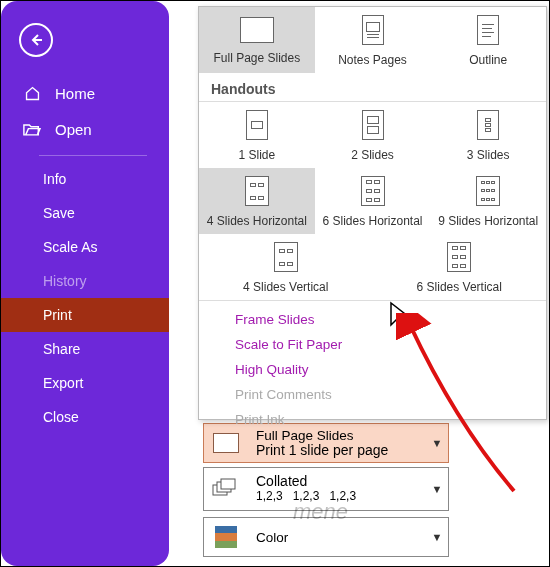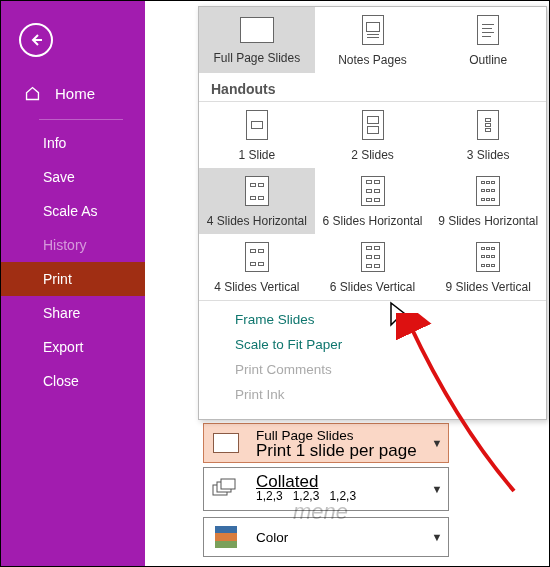--- a/index.html
+++ b/index.html
@@ -1,17 +1,17 @@
 <!DOCTYPE html>
 <html><head>
 <meta charset="utf-8">
 <style>
   *{box-sizing:border-box;margin:0;padding:0;font-family:"Segoe UI",Arial,sans-serif;}
   body{width:550px;height:567px;overflow:hidden;border:1px solid #000;position:relative;background:#fff;}
-  .sidebar{position:absolute;left:0;top:0;width:144px;height:100%;background:#a21caf;color:#fff;padding-top:14px;}
+  .sidebar{position:absolute;left:0;top:0;width:168px;height:100%;background:#6d28d9;color:#fff;padding-top:14px;border-radius:16px;}
   .back{width:34px;height:34px;border:2px solid #fff;border-radius:50%;margin:8px 0 18px 18px;display:flex;align-items:center;justify-content:center;}
   .back svg{stroke:#fff;}
   .side-item{display:flex;align-items:center;height:36px;padding-left:22px;font-size:15px;cursor:pointer;}
   .side-item .ico{width:18px;height:18px;margin-right:14px;display:flex;align-items:center;justify-content:center;}
   .side-sep{height:1px;background:rgba(255,255,255,0.3);margin:8px 22px 6px 38px;}
   .side-sub{padding-left:42px;font-size:14px;height:34px;display:flex;align-items:center;cursor:pointer;}
   .side-sub.faded{color:rgba(255,255,255,0.55);text-align:center;}
   .side-sub.active{background:#A02E13;text-align:center;}
   .main{position:absolute;left:168px;top:0;right:0;bottom:0;background:#fff;}
   
@@ -24,21 +24,21 @@
   .dd3{top:516px;}
   
   .popup{position:absolute;left:197px;top:5px;width:349px;height:414px;border:1px solid #bbb;background:#fff;box-shadow:2px 2px 6px rgba(0,0,0,0.2);}
   .group-h{font-weight:600;font-size:14px;color:#555;padding:8px 12px 4px;border-bottom:1px solid #ddd;}
   .grid3{display:flex;}
   .cell{flex:1;display:flex;flex-direction:column;align-items:center;justify-content:center;padding:8px 2px 6px;font-size:12px;color:#333;cursor:pointer;}
   .cell .cicon{width:34px;height:26px;border:1px solid #666;background:#fff;margin-bottom:8px;display:flex;flex-wrap:wrap;align-items:center;justify-content:center;gap:2px;padding:2px;}
   .cell.sel{background:#d8d8d8;}
   .mini{width:6px;height:4px;border:1px solid #666;}
   .opts{border-top:1px solid #ddd;padding:6px 0 4px 36px;}
-  .opt{font-size:13.5px;padding:5px 0;color:#0f766e;cursor:pointer;}
+  .opt{font-size:13.5px;padding:5px 0;color:#a21caf;cursor:pointer;}
   .opt.dis{color:#aaa;}
   
   .cursor{position:absolute;left:388px;top:300px;pointer-events:none;}
   .redarrow{position:absolute;left:395px;top:312px;pointer-events:none;}
   .watermark{position:absolute;left:292px;top:498px;font-size:22px;color:rgba(0,0,0,0.25);font-style:italic;pointer-events:none;}
 </style>
 </head>
 <body>
 
 <div class="sidebar">
@@ -49,20 +49,29 @@
       </svg>
   </div>
   <div class="side-item">
     <span class="ico">
         <svg width="17" height="17" viewBox="0 0 20 20" fill="none" stroke="#fff" stroke-width="1.6">
           <path d="M3 9 L10 3 L17 9 V17 H3 Z"></path>
         </svg>
       </span>
     <span>Home</span>
   </div>
+  <div class="side-item">
+    <span class="ico">
+        <svg width="18" height="15" viewBox="0 0 20 16" fill="none" stroke="#fff" stroke-width="1.6">
+          <path d="M1 3 H7 L9 5 H17 V14 H1 Z"></path>
+          <path d="M3 14 L6 7 H19 L16 14"></path>
+        </svg>
+      </span>
+    <span>Open</span>
+  </div>
   <div class="side-sep"></div>
   <div class="side-sub">
       <span>Info</span>
     </div>
   <div class="side-sub">
       <span>Save</span>
     </div>
   <div class="side-sub">
       <span>Scale As</span>
     </div>
@@ -84,35 +93,35 @@
 </div>
 
 <div class="main">
 
   <div class="dd-row dd1">
     <div class="thumb">
       <div style="width:26px;height:20px;border:1px solid #8a5a44;background:#fff;"></div>
     </div>
     <div class="txt">
       <div style="font-size:13.5px;">Full Page Slides</div>
-      <div style="font-size:17px;">Print 1 slide per page</div>
+      <div style="font-size:14px;">Print 1 slide per page</div>
     </div>
     <div class="caret">▼</div>
   </div>
 
   <div class="dd-row dd2">
     <div class="thumb">
       <svg width="30" height="24" viewBox="0 0 30 24">
           <rect x="2" y="8" width="14" height="10" fill="none" stroke="#555"></rect>
           <rect x="6" y="5" width="14" height="10" fill="#fff" stroke="#555"></rect>
           <rect x="10" y="2" width="14" height="10" fill="#fff" stroke="#555"></rect>
         </svg>
     </div>
     <div class="txt">
-      <div style="font-size:17px;text-decoration:underline;">Collated</div>
+      <div style="font-size:14px;">Collated</div>
       <div style="font-size:12px;white-space:pre;">1,2,3   1,2,3   1,2,3</div>
     </div>
     <div class="caret">▼</div>
   </div>
 
   <div class="dd-row dd3">
     <div class="thumb">
       <div style="width:22px;height:22px;display:flex;flex-direction:column;">
         <div style="flex:1;background:#3a6ea5;"></div>
         <div style="flex:1;background:#d97d3e;"></div>
@@ -224,38 +233,25 @@
       <div class="cicon" style="width:24px;height:30px;">
           <div class="mini"></div>
           <div class="mini"></div>
           <div class="mini"></div>
           <div class="mini"></div>
           <div class="mini"></div>
           <div class="mini"></div>
         </div>
       <span>6 Slides Vertical</span>
     </div>
-    <div class="cell">
-      <div class="cicon" style="width:24px;height:30px;gap:1px;padding:2px;">
-          <div class="mini" style="width:4px;height:3px;"></div>
-          <div class="mini" style="width:4px;height:3px;"></div>
-          <div class="mini" style="width:4px;height:3px;"></div>
-          <div class="mini" style="width:4px;height:3px;"></div>
-          <div class="mini" style="width:4px;height:3px;"></div>
-          <div class="mini" style="width:4px;height:3px;"></div>
-          <div class="mini" style="width:4px;height:3px;"></div>
-          <div class="mini" style="width:4px;height:3px;"></div>
-          <div class="mini" style="width:4px;height:3px;"></div>
-        </div>
-      <span>9 Slides Vertical</span>
-    </div>
   </div>
   <div class="opts">
     <div class="opt">Frame Slides</div>
     <div class="opt">Scale to Fit Paper</div>
+    <div class="opt">High Quality</div>
     <div class="opt dis">Print Comments</div>
     <div class="opt dis">Print Ink</div>
   </div>
 </div>
 
 <svg class="cursor" width="26" height="30" viewBox="0 0 26 30">
     <path d="M2 2 L2 24 L8 18 L12 27 L16 25 L12 16 L20 16 Z" fill="#fff" stroke="#000" stroke-width="1.5"></path>
   </svg>
 
 <svg class="redarrow" width="140" height="190" viewBox="0 0 140 190">

